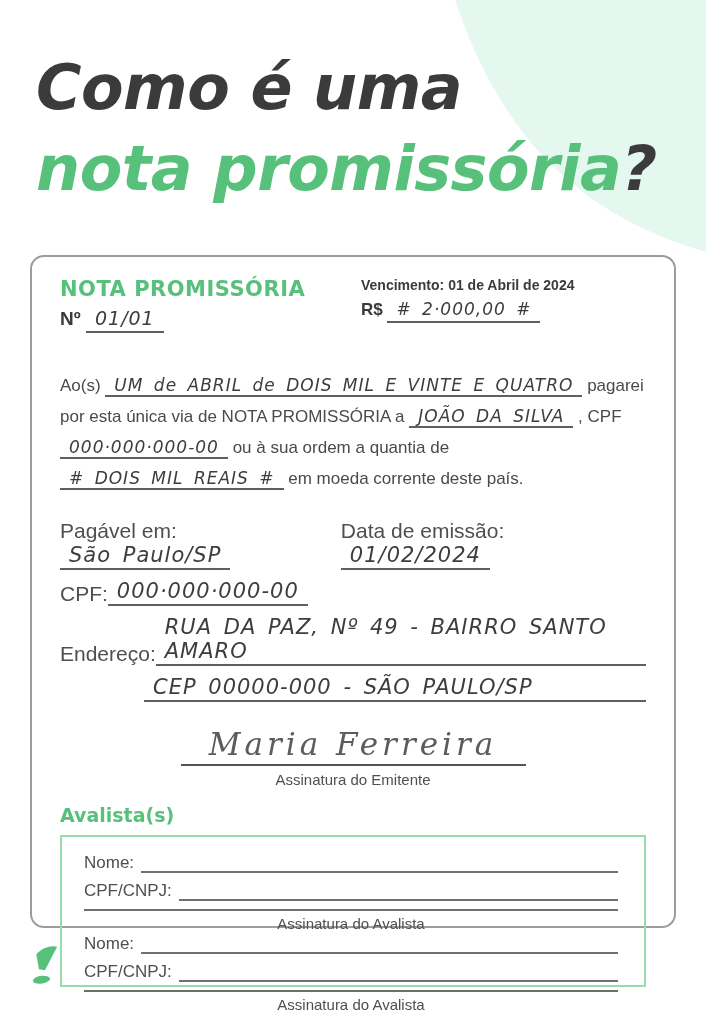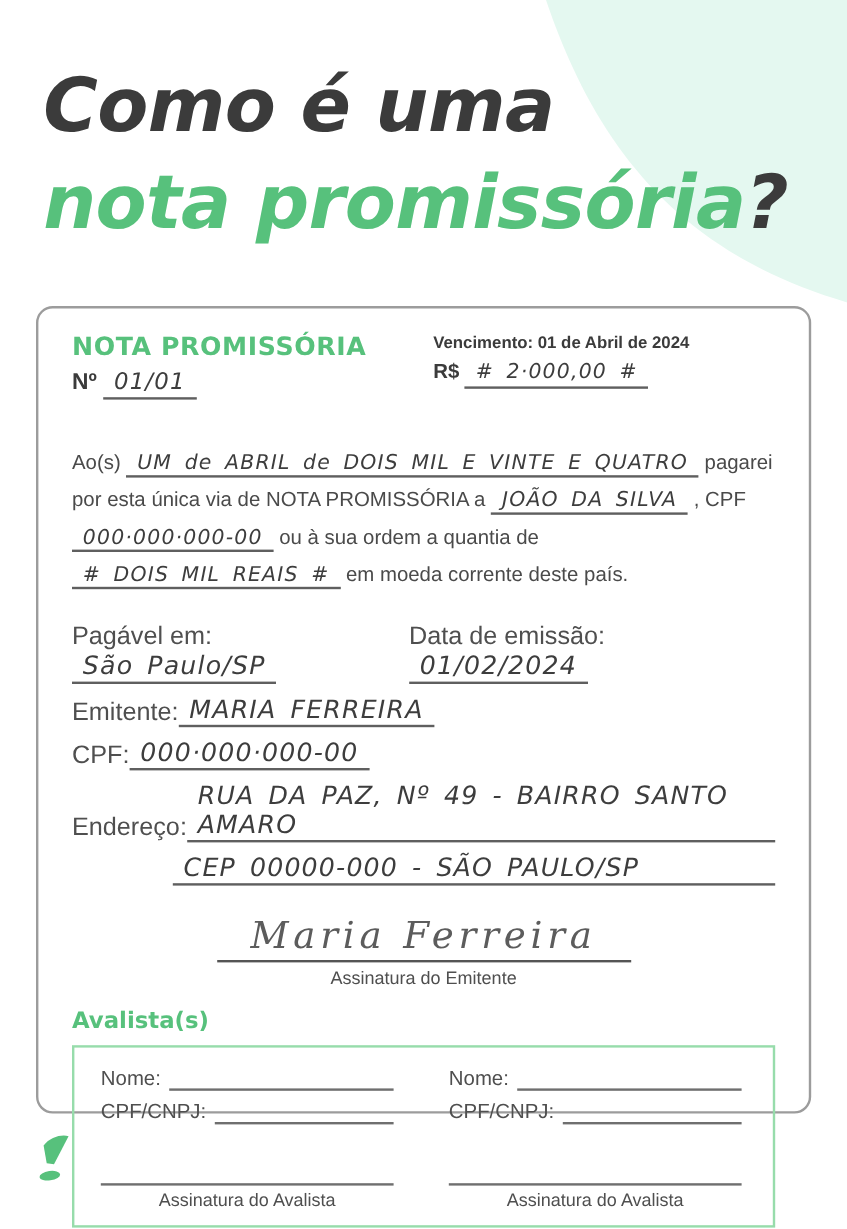--- a/index.html
+++ b/index.html
@@ -47,21 +47,21 @@
   .sig-script{
     font-family:"DejaVu Serif",serif;font-style:italic;font-size:31px;color:#5c5c5c;
     letter-spacing:4px;display:block;padding-bottom:2px;border-bottom:2px solid #555555;
   }
   .sig-caption{display:block;margin-top:5px;font-size:15px;color:#4f4f4f;}
   
   .gsection{margin-top:16px;}
   .gtitle{margin:0;font-size:19px;font-weight:bold;color:#57c17c;font-family:"DejaVu Sans",sans-serif;}
   .gbox{
     margin-top:9px;box-sizing:border-box;height:152px;border:2px solid #97dcab;
-    display:grid;grid-template-columns:1fr 1fr;column-gap:46px;padding:16px 26px 10px 22px;
+    display:grid;grid-template-columns:1fr;column-gap:46px;padding:16px 26px 10px 22px;
   }
   .gcol{display:flex;flex-direction:column;font-size:17px;color:#4f4f4f;}
   .grow{display:flex;align-items:flex-end;margin-bottom:8px;}
   .gline{flex:1;border-bottom:2px solid #6f6f6f;margin-left:7px;height:1.05em;}
   .gsig{margin-top:auto;border-top:2px solid #6f6f6f;text-align:center;padding:4px 0 2px 0;font-size:15px;color:#4f4f4f;}
   
   .logo{position:absolute;left:30px;top:944px;display:flex;align-items:flex-start;}
   .logo-text{
     font-family:"DejaVu Sans",sans-serif;font-weight:bold;font-size:37px;color:#57c17c;
     letter-spacing:-1px;line-height:1;
@@ -121,24 +121,20 @@
         <span>
           <span class="lbl">Pagável em:</span>
           <span class="fill hw">São Paulo/SP</span>
         </span>
         <span>
           <span class="lbl">Data de emissão:</span>
           <span class="fill hw">01/02/2024</span>
         </span>
       </div>
       <div class="frow">
-        <span class="lbl">Emitente:</span>
-        <span class="fill hw">MARIA FERREIRA</span>
-      </div>
-      <div class="frow">
         <span class="lbl">CPF:</span>
         <span class="fill hw">000·000·000-00</span>
       </div>
       <div class="frow">
         <span class="lbl">Endereço:</span>
         <span class="grow-fill">
             <span class="fill hw">RUA DA PAZ, Nº 49 - BAIRRO SANTO AMARO</span>
           </span>
       </div>
       <div class="frow">

